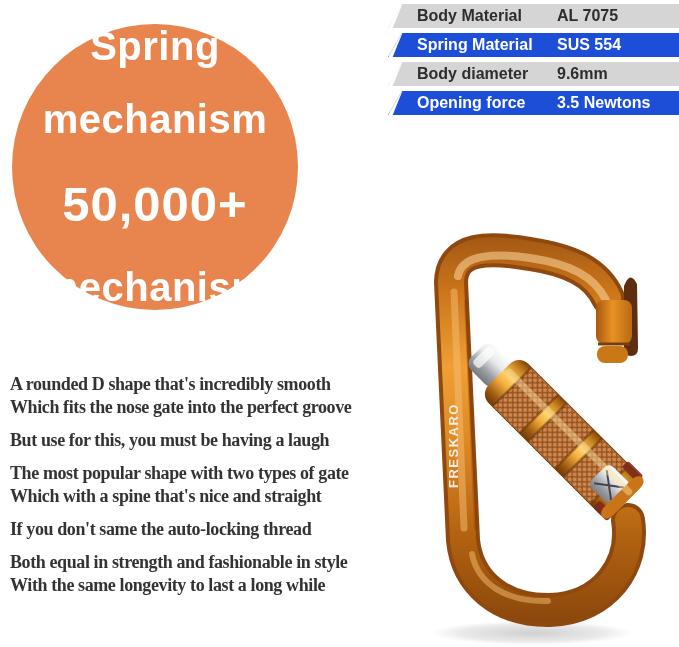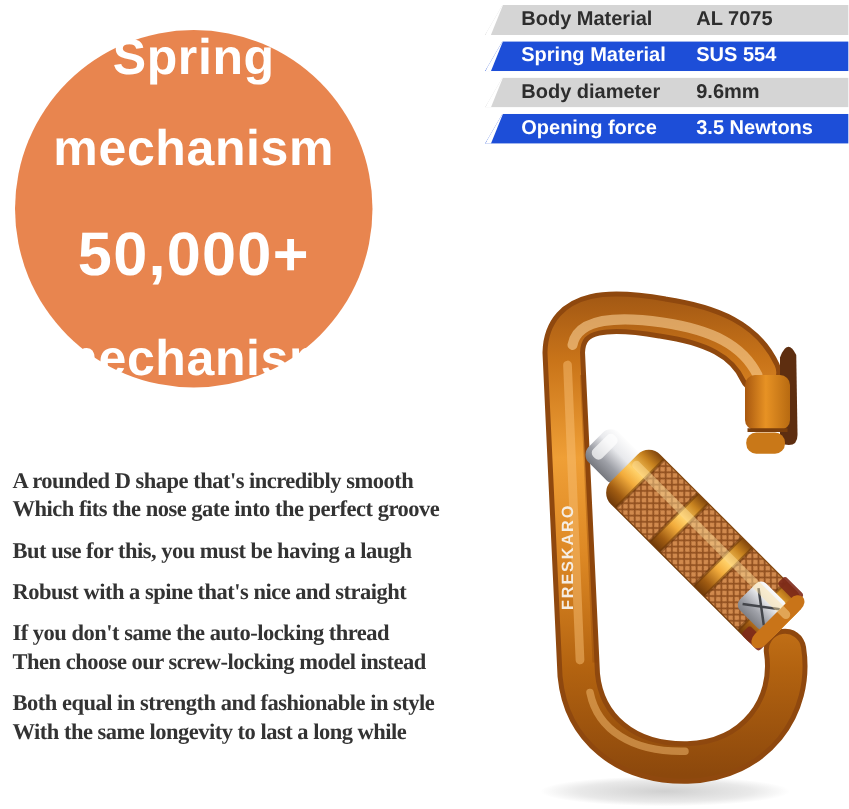--- a/index.html
+++ b/index.html
@@ -77,25 +77,25 @@
 
   <div class="poem">
     <div class="couplet">
       <div class="line">A rounded D shape that's incredibly smooth</div>
       <div class="line">Which fits the nose gate into the perfect groove</div>
     </div>
     <div class="couplet">
       <div class="line">But use for this, you must be having a laugh</div>
     </div>
     <div class="couplet">
-      <div class="line">Robust with a spine that's nice and straight</div>
+      <div class="line">The most popular shape with two types of gate</div>
+      <div class="line">Which with a spine that's nice and straight</div>
     </div>
     <div class="couplet">
       <div class="line">If you don't same the auto-locking thread</div>
-      <div class="line">Then choose our screw-locking model instead</div>
     </div>
     <div class="couplet">
       <div class="line">Both equal in strength and fashionable in style</div>
       <div class="line">With the same longevity to last a long while</div>
     </div>
   </div>
 
   <svg class="carabiner" viewBox="0 0 279 437" xmlns="http://www.w3.org/2000/svg">
     <defs>
       <linearGradient id="bodyGrad" gradientUnits="userSpaceOnUse" x1="0" y1="20" x2="0" y2="410">

